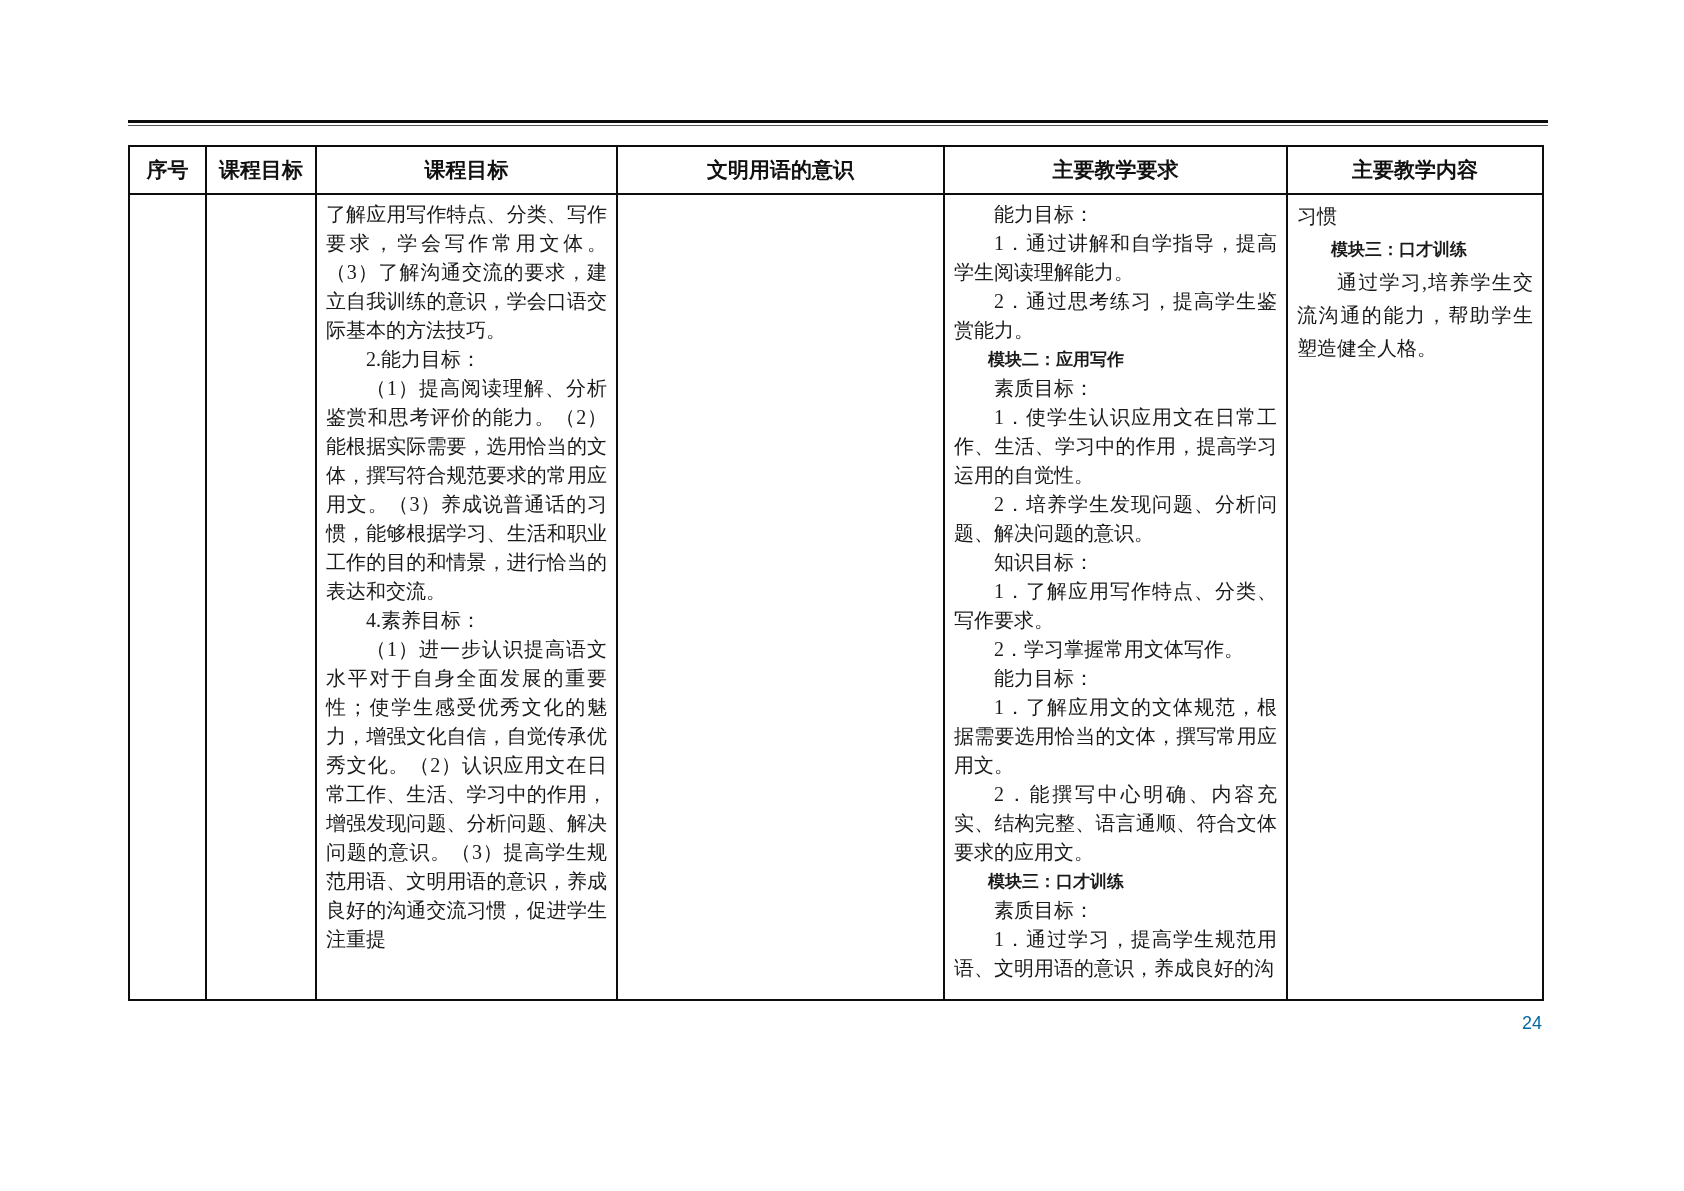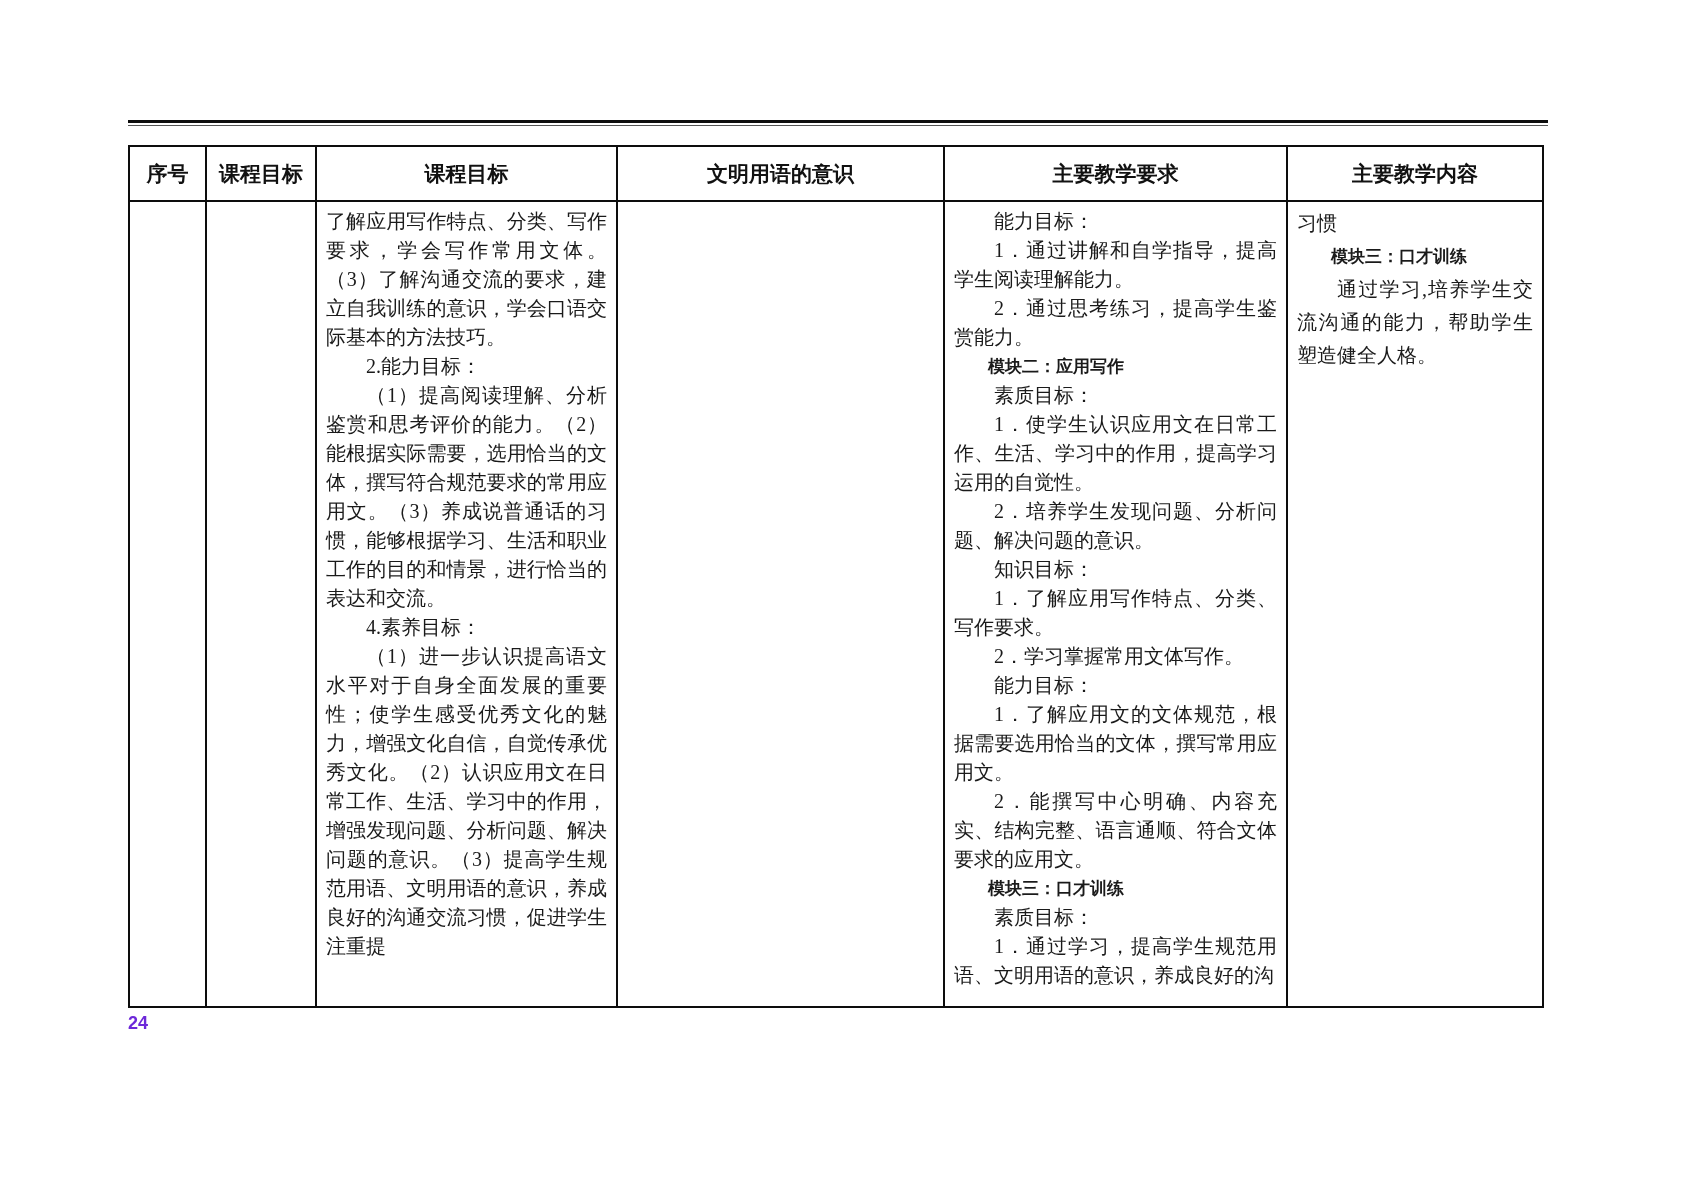--- a/index.html
+++ b/index.html
@@ -25,21 +25,21 @@
     top: 145px;
     width: 1414px;
     border-collapse: collapse;
     table-layout: fixed;
   }
   table.course-table th,
   table.course-table td {
     border: 2px solid #0d0d0d;
   }
   table.course-table thead th {
-    height: 55px;
+    height: 48px;
     font-family: "Liberation Sans", "DejaVu Sans", sans-serif;
     font-weight: 700;
     font-size: 21px;
     text-align: center;
     vertical-align: middle;
     padding: 2px;
     color: #111111;
   }
   table.course-table tbody td {
     height: 806px;
@@ -61,25 +61,24 @@
     font-family: "Liberation Sans", "DejaVu Sans", sans-serif;
     font-size: 17px;
   }
   td.c6 .para { line-height: 33px; }
 
   .page-number {
     position: absolute;
     left: 128px;
     top: 1013px;
     width: 1414px;
-    text-align: left;
+    text-align: right;
     font-size: 18px;
     font-family: "Liberation Sans", "DejaVu Sans", sans-serif;
-    color: #6d28d9;
-    font-weight: bold;
+    color: #0369a1;
   }
 </style>
 </head>
 <body>
 
 <div class="page">
 
   <div class="header-rule">
     <div class="rule-thick"></div>
     <div class="rule-thin"></div>

